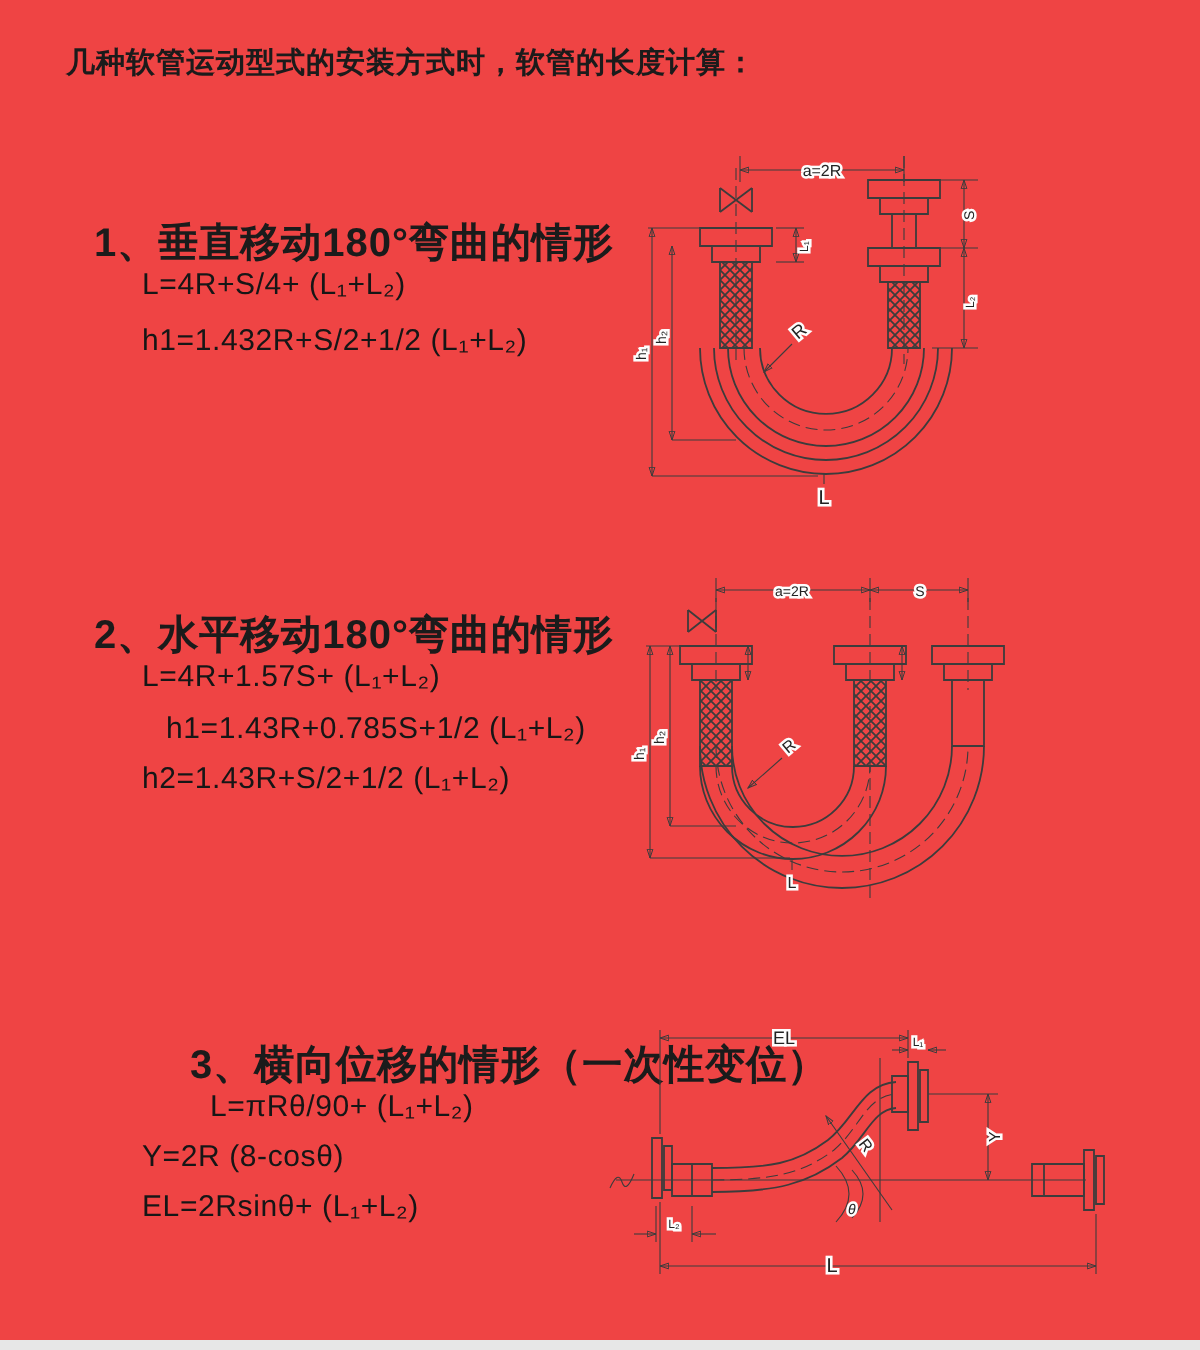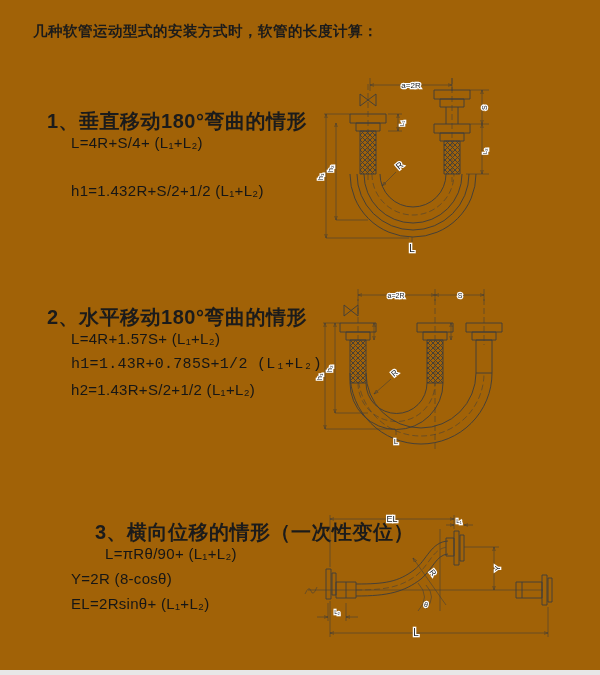--- a/index.html
+++ b/index.html
@@ -1,17 +1,17 @@
 <!DOCTYPE html>
 <html><head>
 <meta charset="utf-8">
 <style>
   html,body { margin:0; padding:0; background:#ffffff; }
   .page {
-    position:relative; width:600px; height:675px; background:#a16207;
+    position:relative; width:600px; height:675px; background:#ef4444;
     font-family:"Liberation Sans","DejaVu Sans",sans-serif; color:#1b1b1b; overflow:hidden;
   }
   .title {
     position:absolute; left:33px; top:22px; font-size:14.5px; font-weight:bold; letter-spacing:0.5px;
   }
   .heading { position:absolute; font-size:20px; font-weight:bold; letter-spacing:0.5px; }
   .formula { position:absolute; font-size:15px; letter-spacing:0.3px; color:#161616; }
   .diagram { position:absolute; }
   .diagram path, .diagram line, .diagram rect, .diagram circle {
     fill:none; stroke:#3c3c3c; stroke-width:0.9; vector-effect:non-scaling-stroke;
@@ -27,25 +27,25 @@
 </style>
 </head>
 <body>
 
 <div class="page">
 
   <div class="title">几种软管运动型式的安装方式时，软管的长度计算：</div>
 
   <div class="heading" style="left:47px; top:108px;">1、垂直移动180°弯曲的情形</div>
   <div class="formula" style="left:71px; top:134px;">L=4R+S/4+ (L₁+L₂)</div>
-  <div class="formula" style="left:71px; top:162px;margin-top:20px;">h1=1.432R+S/2+1/2 (L₁+L₂)</div>
+  <div class="formula" style="left:71px; top:162px;">h1=1.432R+S/2+1/2 (L₁+L₂)</div>
 
   <div class="heading" style="left:47px; top:304px;">2、水平移动180°弯曲的情形</div>
   <div class="formula" style="left:71px; top:330px;">L=4R+1.57S+ (L₁+L₂)</div>
-  <div class="formula" style="left:71px; top:356px;font-family:Liberation Mono, monospace;">h1=1.43R+0.785S+1/2 (L₁+L₂)</div>
+  <div class="formula" style="left:83px; top:356px;">h1=1.43R+0.785S+1/2 (L₁+L₂)</div>
   <div class="formula" style="left:71px; top:381px;">h2=1.43R+S/2+1/2 (L₁+L₂)</div>
 
   <div class="heading" style="left:47px; top:519px;margin-left:48px;">3、横向位移的情形（一次性变位）</div>
   <div class="formula" style="left:71px; top:545px;margin-left:34px;">L=πRθ/90+ (L₁+L₂)</div>
   <div class="formula" style="left:71px; top:570px;">Y=2R (8-cosθ)</div>
   <div class="formula" style="left:71px; top:595px;">EL=2Rsinθ+ (L₁+L₂)</div>
 
   <svg class="diagram" style="left:310px; top:70px;" width="280" height="190" viewBox="0 0 280 190">
     <defs>
       <marker id="mA" viewBox="0 0 10 8" refX="9" refY="4" markerWidth="9" markerHeight="7" orient="auto-start-reverse">

